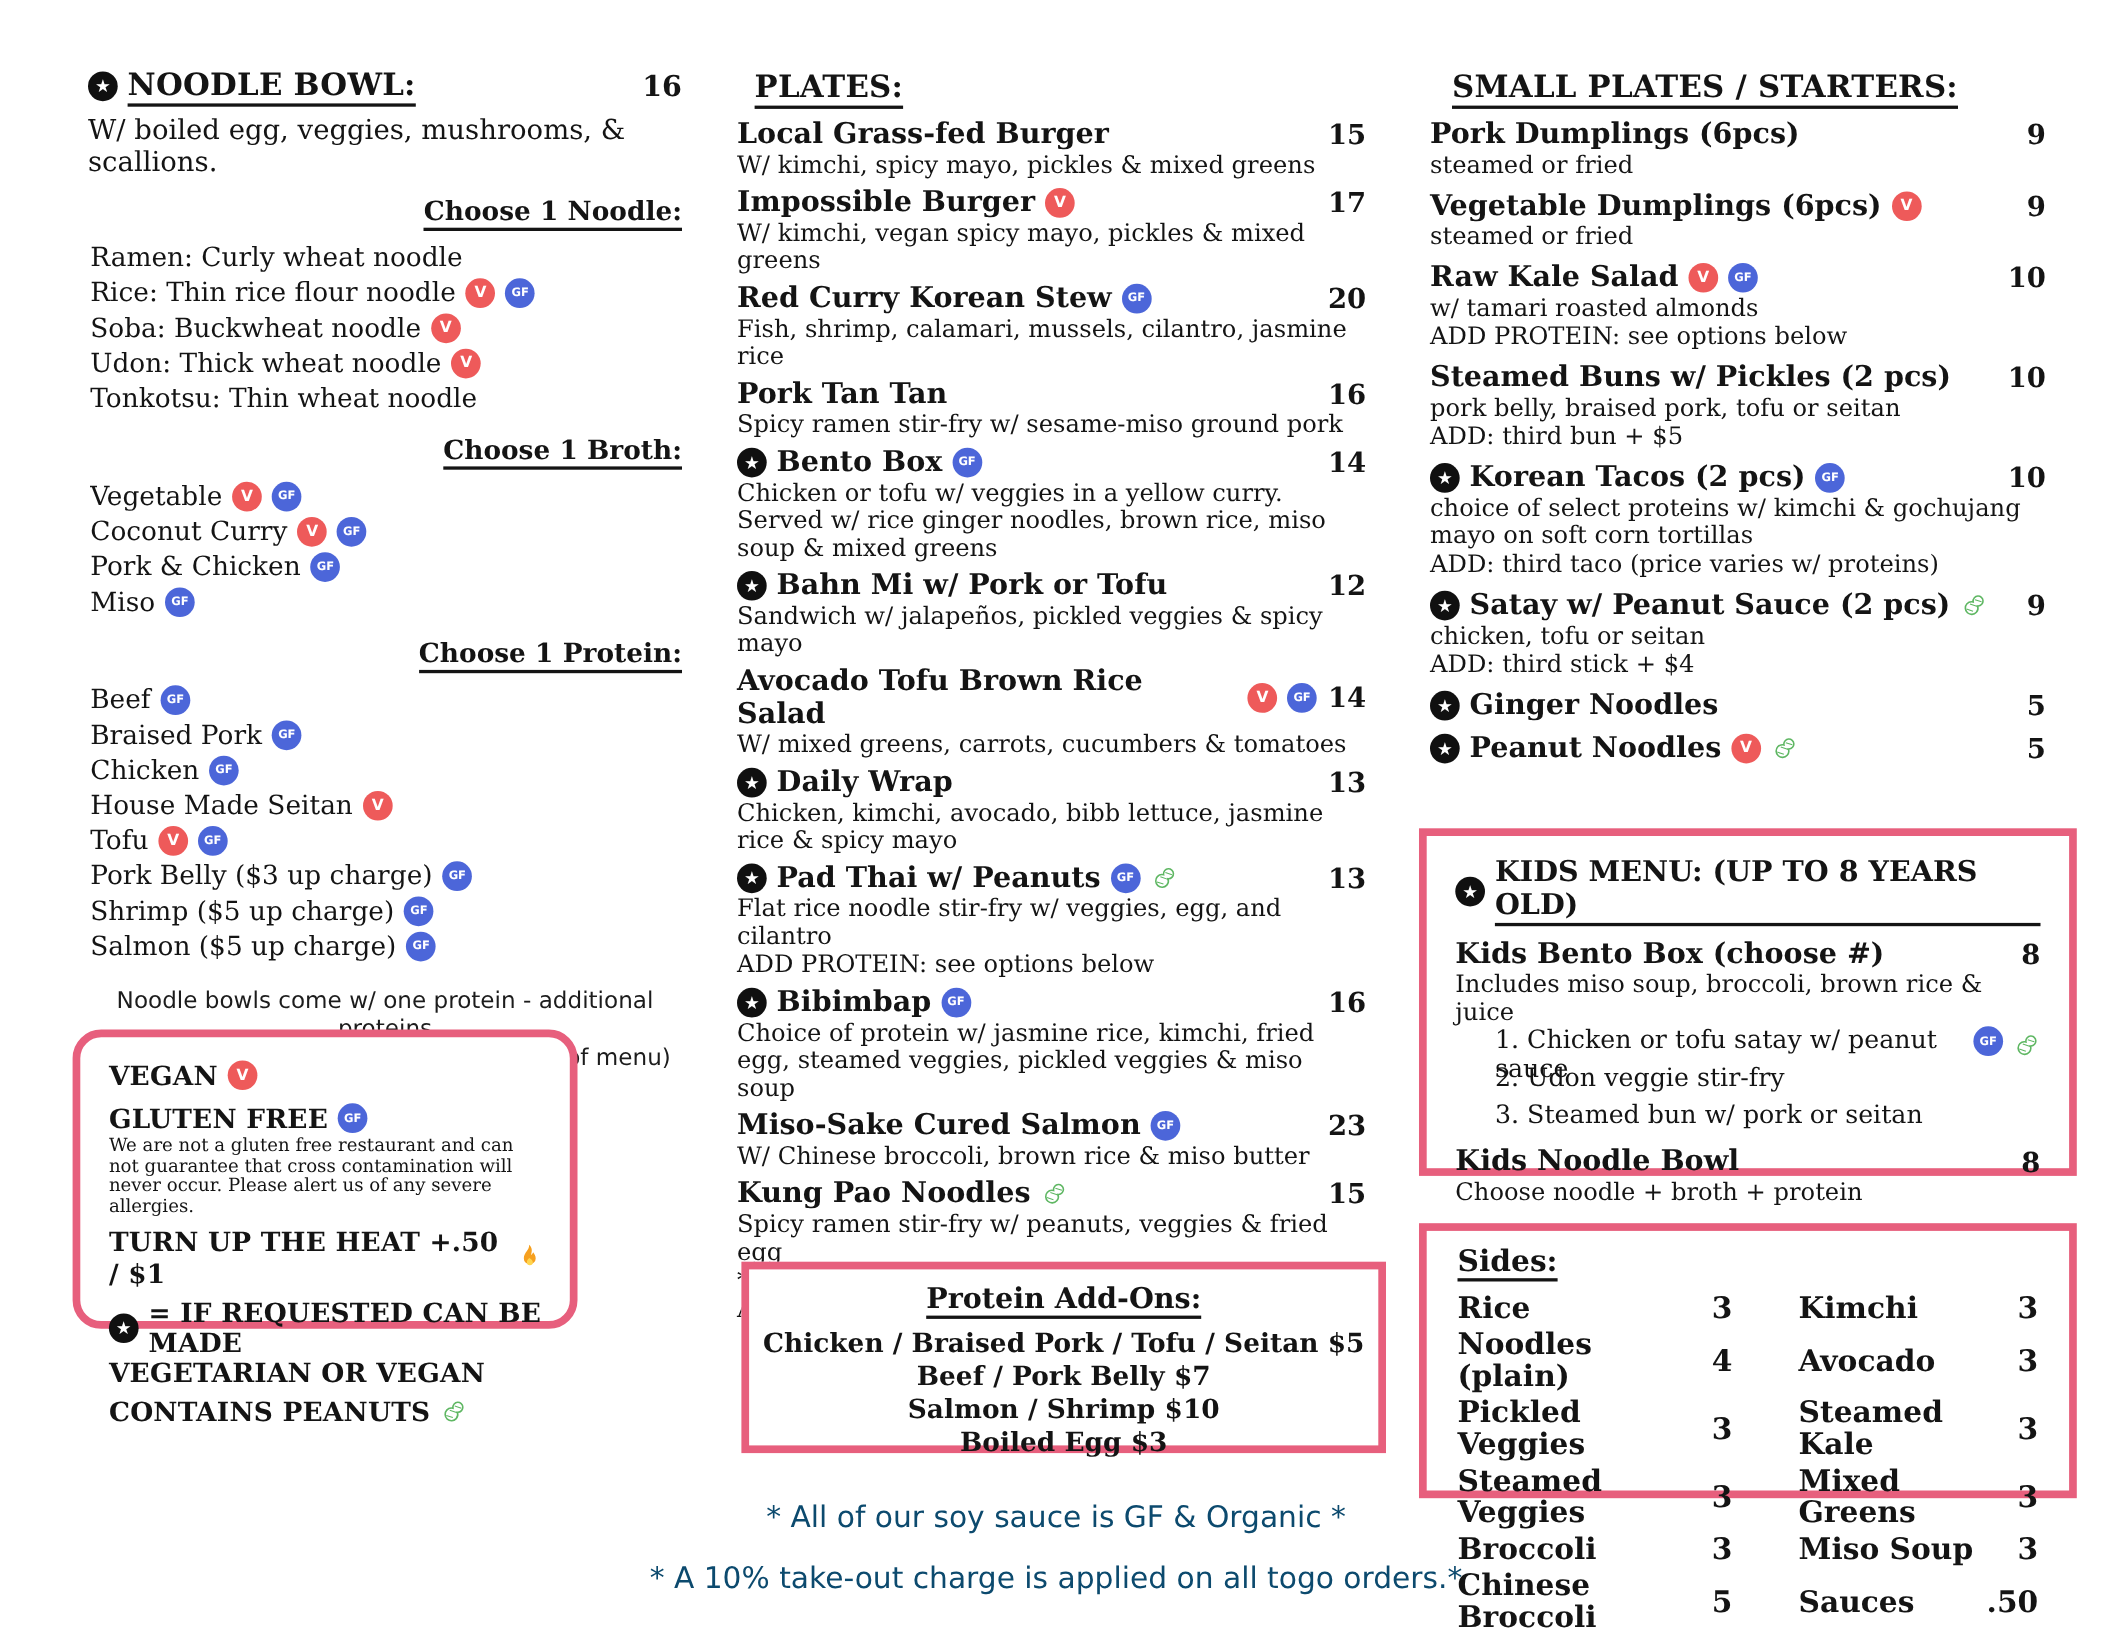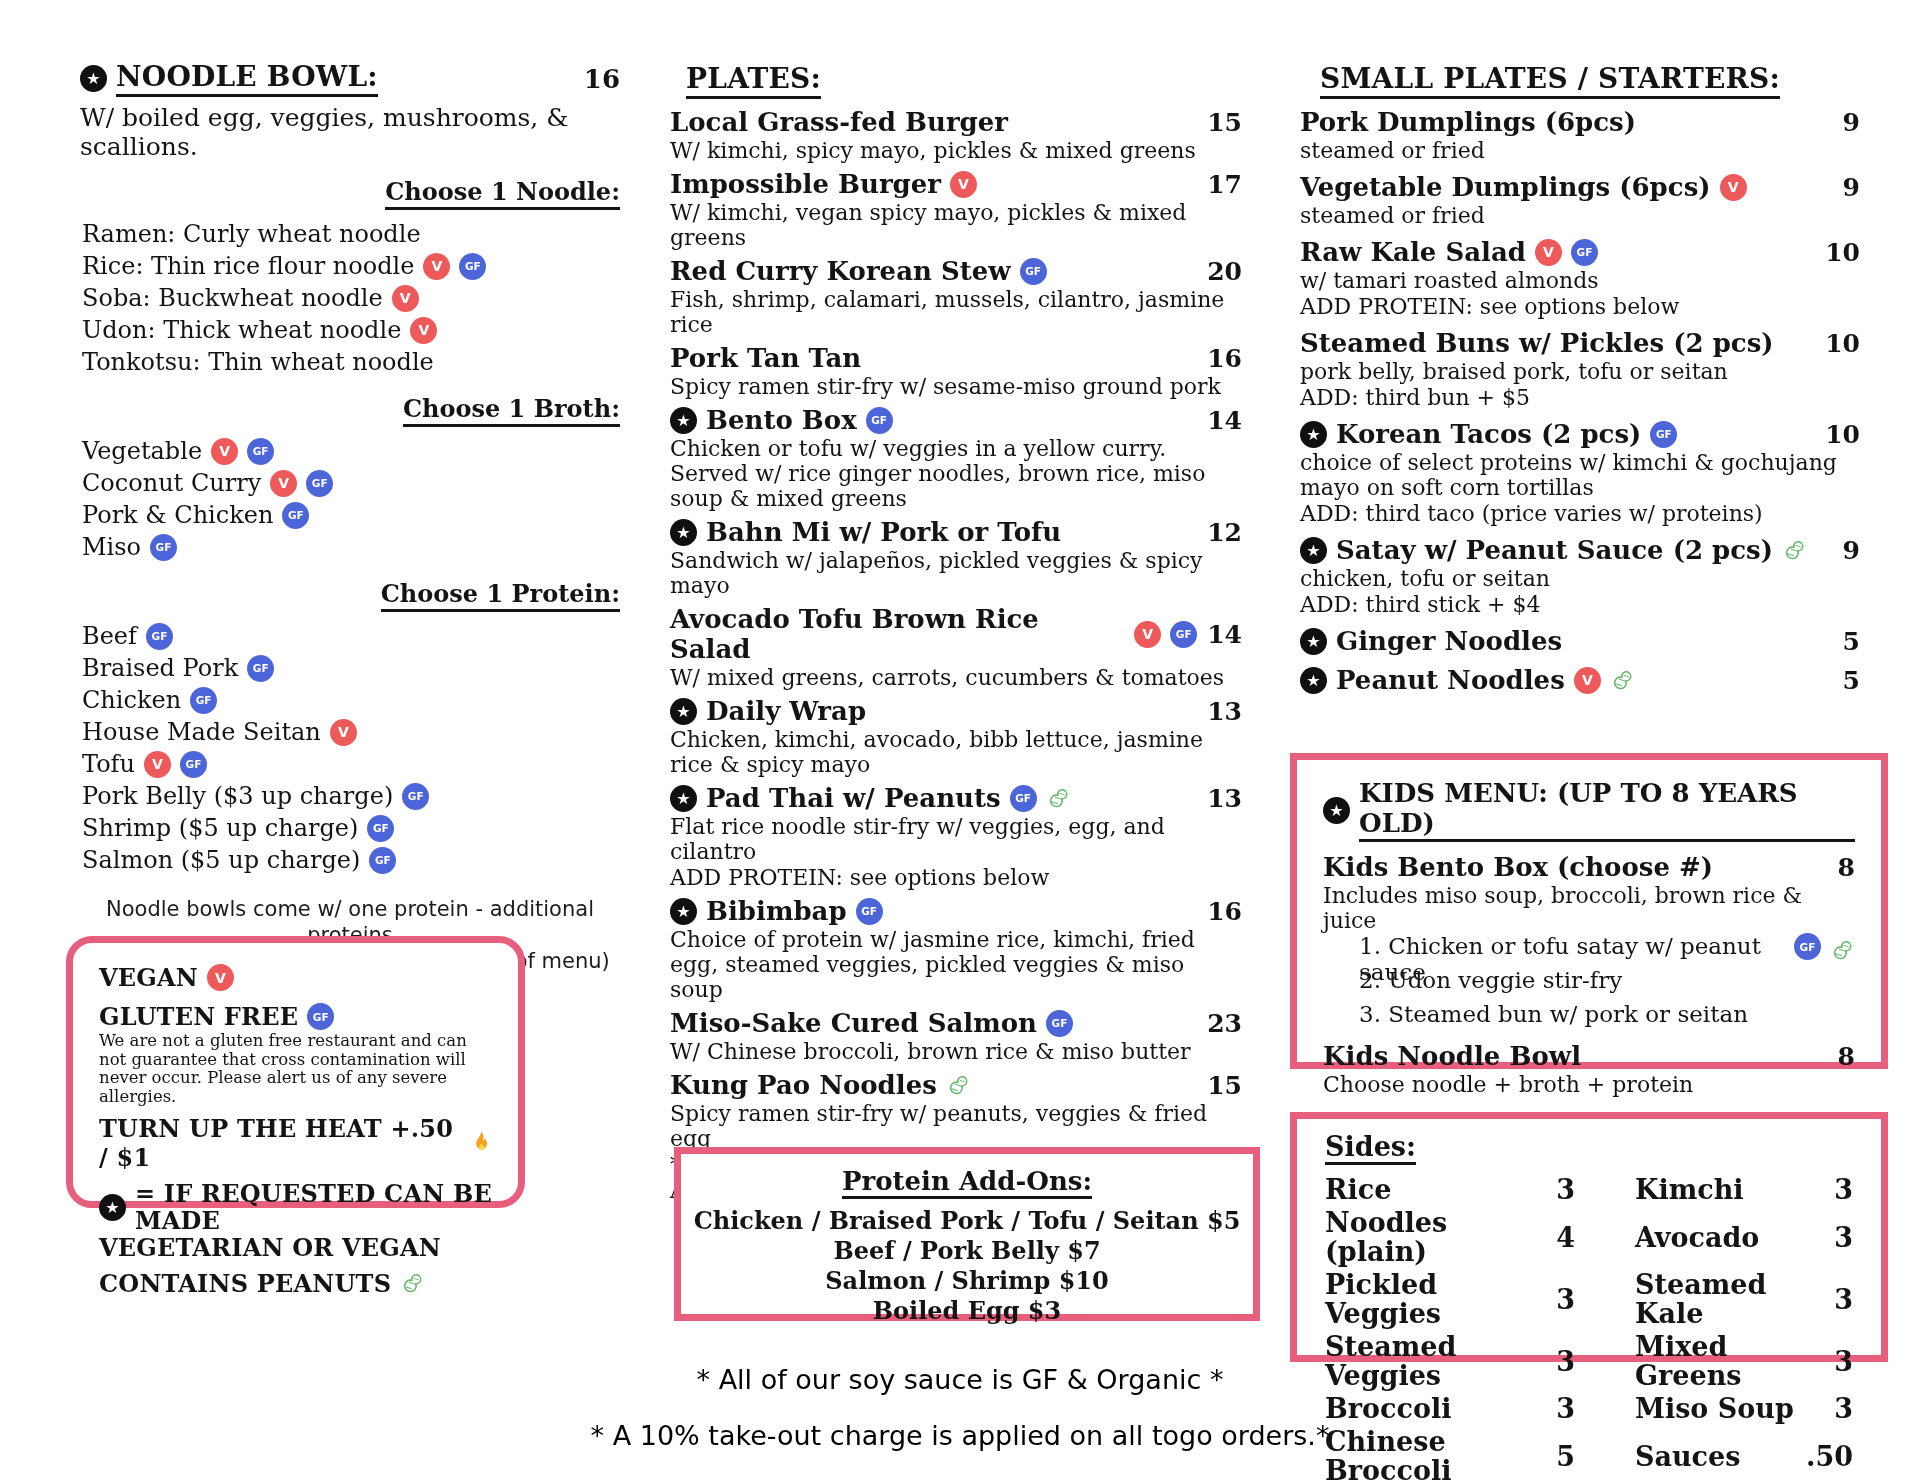--- a/index.html
+++ b/index.html
@@ -56,21 +56,21 @@
   #kids-box .sec-h2{font-size:26px;font-weight:700;}
   .kid-opt{display:flex;font-size:23px;height:34px;margin-left:36px;}
   
   #sides-box{left:1290px;top:1112px;width:598px;height:250px;padding:12px 28px;}
   .sides-title{display:inline-block;font-size:27px;font-weight:700;border-bottom:3px solid var(--ink);margin-bottom:10px;}
   .sides-grid{display:grid;grid-template-columns:250px 1fr;column-gap:60px;row-gap:4px;}
   .side-row{display:flex;align-items:center;font-size:27px;font-weight:700;line-height:29px;}
   .side-price{margin-left:auto;}
   
   #footer{position:absolute;left:0;top:1364px;width:1920px;text-align:center;
-          font-family:"DejaVu Sans",sans-serif;font-size:27px;color:#000000;}
+          font-family:"DejaVu Sans",sans-serif;font-size:27px;color:#0c4a6e;}
   #footer .f1{margin-bottom:25px;}
 </style>
 </head>
 <body>
 
 <div class="page">
 
   <div id="col-left">
     <div class="title-row">
       <span class="star">★</span>

